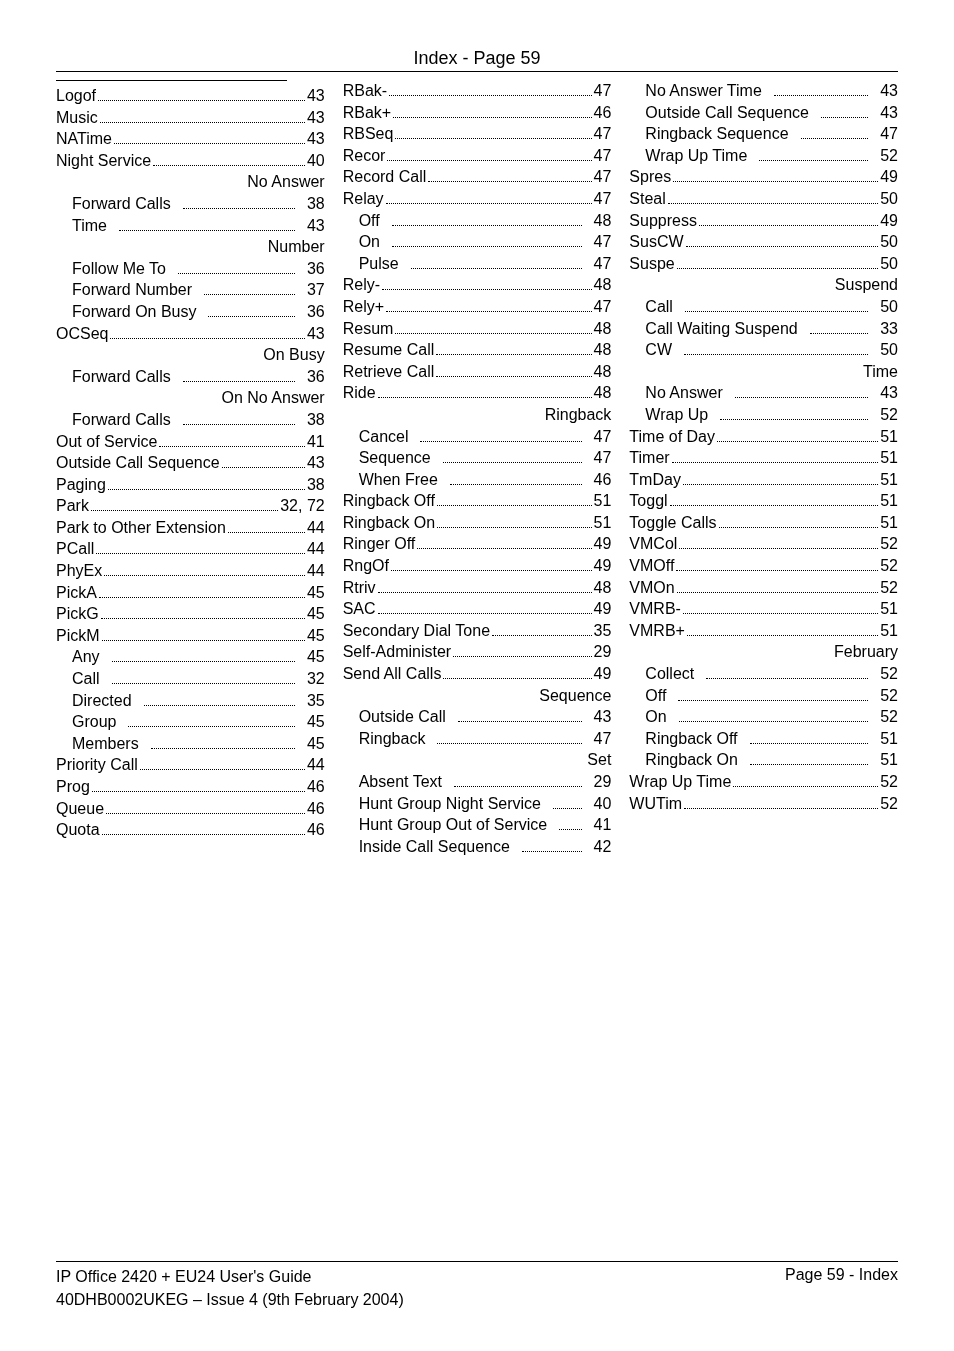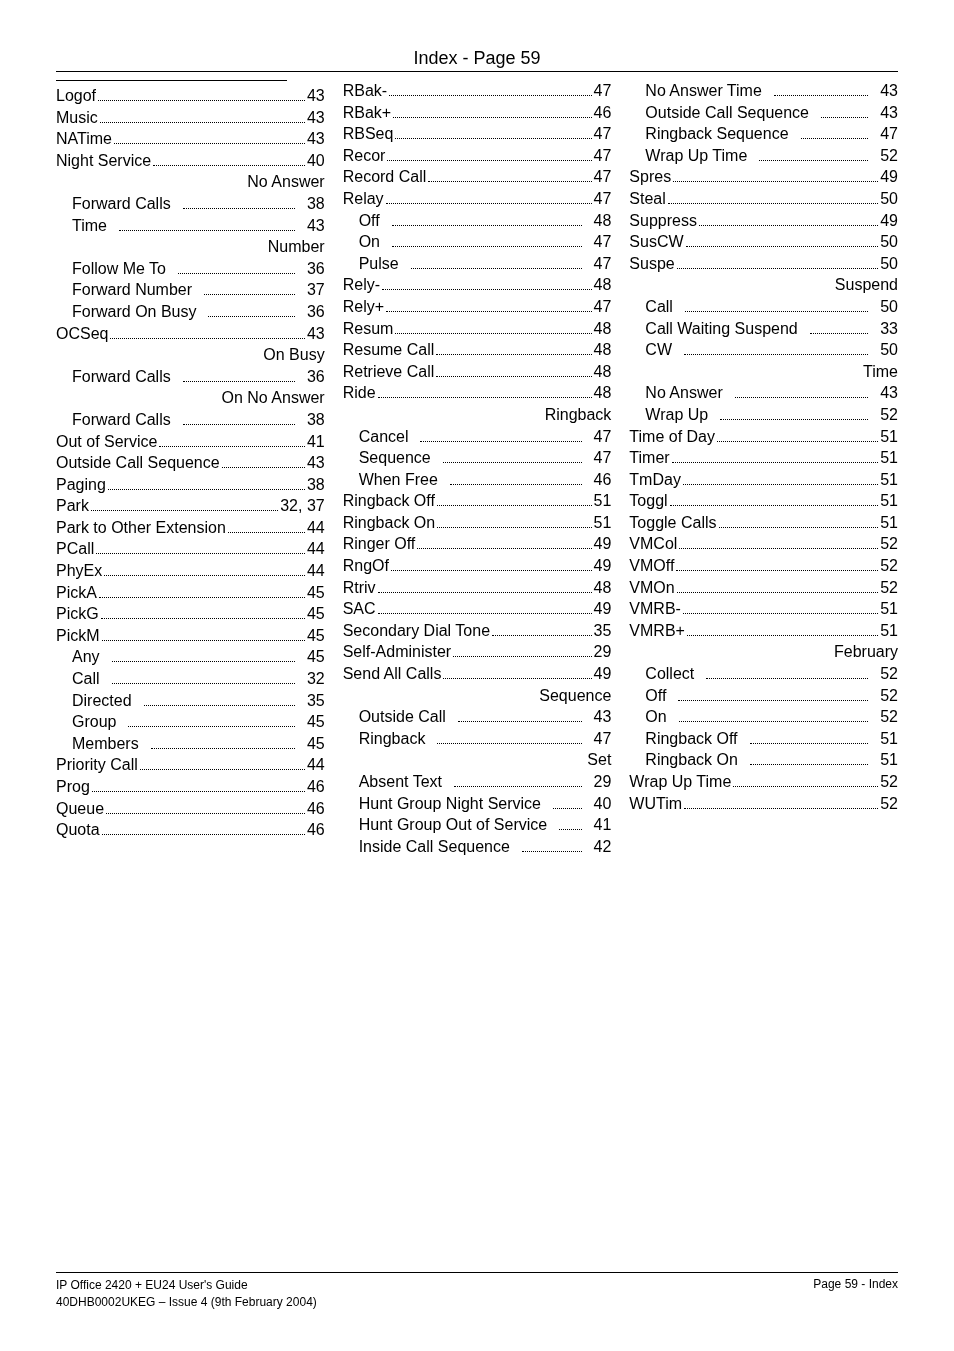--- a/index.html
+++ b/index.html
@@ -62,21 +62,21 @@
   }
   .indent1 { padding-left: 16px; gap: 10px; }
   .heading {
     white-space: nowrap;
   }
   .footer {
     position: absolute;
     left: 56px;
     right: 56px;
     bottom: 40px;
-    font-size: 12px;
+    font-size: 16px;
   }
   .footer-rule {
     border: none;
     border-top: 1.5px solid #000;
     margin: 0 0 4px 0;
   }
   .footer-row {
     display: flex;
     justify-content: space-between;
     align-items: flex-start;
@@ -170,21 +170,21 @@
           <span class="page-num">43</span>
         </div>
         <div class="entry">
           <span class="label">Paging</span>
           <span class="dots"></span>
           <span class="page-num">38</span>
         </div>
         <div class="entry">
           <span class="label">Park</span>
           <span class="dots"></span>
-          <span class="page-num">32, 37</span>
+          <span class="page-num">32, 72</span>
         </div>
         <div class="entry">
           <span class="label">Park to Other Extension</span>
           <span class="dots"></span>
           <span class="page-num">44</span>
         </div>
         <div class="entry">
           <span class="label">PCall</span>
           <span class="dots"></span>
           <span class="page-num">44</span>

